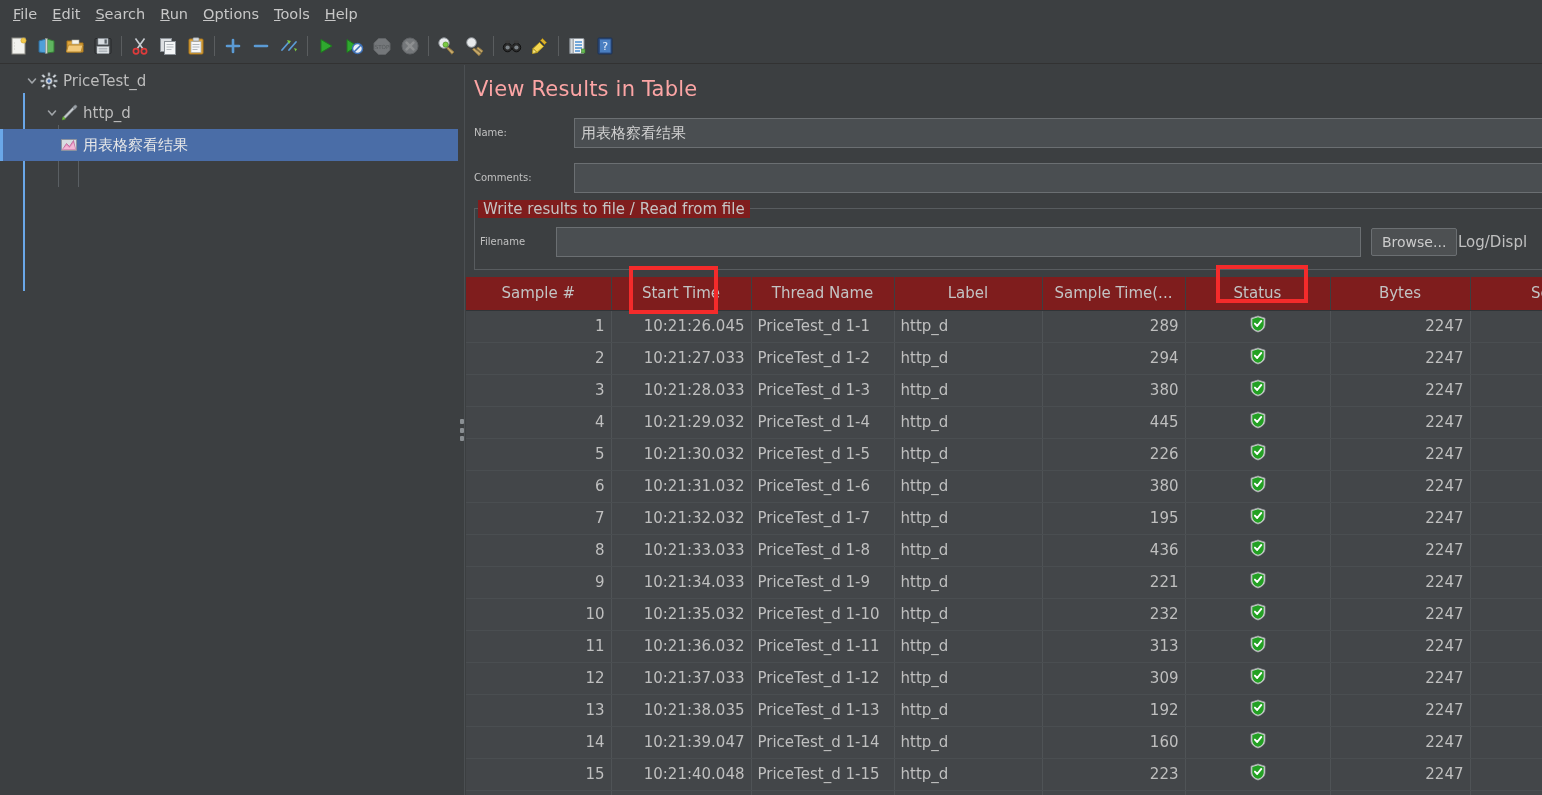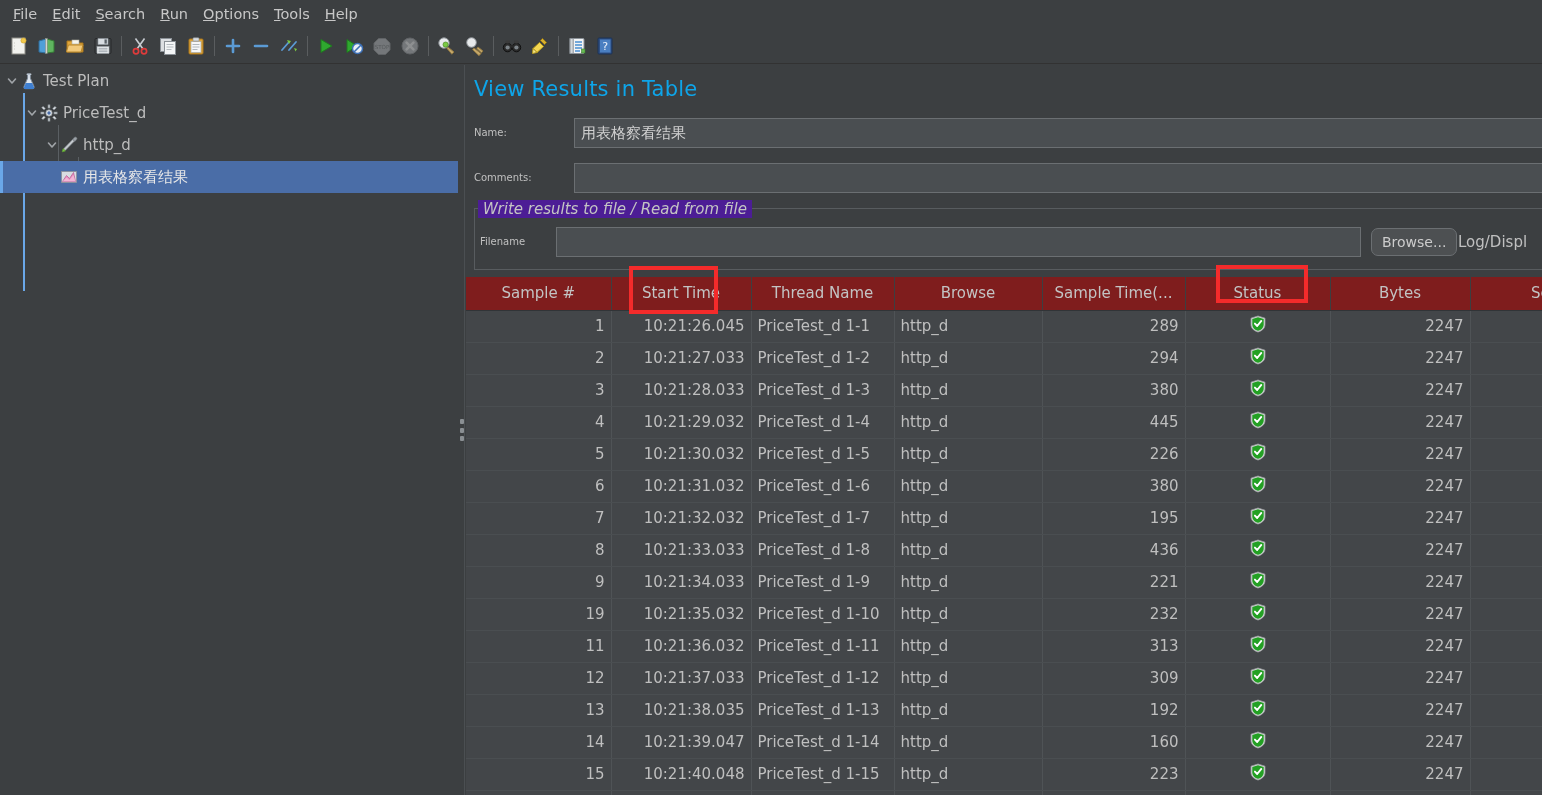--- a/index.html
+++ b/index.html
@@ -130,21 +130,21 @@
 
   
   #right-panel {
     position: absolute; left: 466px; top: 65px;
     width: 1076px; height: 730px;
     background: #3c3f41;
     overflow: hidden;
   }
   #panel-title {
     position: absolute; left: 8px; top: 12px;
-    font-size: 21px; color: #0ea5e9;
+    font-size: 21px; color: #fca5a5;
     letter-spacing: 0.2px;
   }
   .field-label {
     position: absolute;
     font-size: 10px; color: #c0c0c0;
     line-height: 30px;
   }
   .text-input {
     position: absolute;
     background: #4a4e51;
@@ -159,25 +159,24 @@
 
   
   #group-box {
     position: absolute;
     left: 8px; top: 196px; width: 1076px; height: 68px;
     border: 1px solid #585c5f;
     border-right: none;
   }
   #group-legend {
     position: absolute; left: 474px; top: 202px;
-    background: #4c1d95;
+    background: #7f1d1d;
     padding: 0 5px;
     font-size: 15px; color: #c4c4c4;
     z-index: 3;
-    font-style: italic;
   }
   .btn {
     position: absolute;
     background: #4d5052;
     border: 1px solid #6b6f72;
     color: #cccccc;
     font-size: 14px;
     font-family: "DejaVu Sans", "Liberation Sans", sans-serif;
     height: 28px;
     padding: 0 10px;
@@ -439,35 +438,20 @@
           <text x="10.2" y="14" font-size="11" text-anchor="middle" fill="#e8f0fa" font-family="DejaVu Sans">?</text>
         </svg>
       </div>
     </div>
 
   <div id="left-panel">
     <div class="guide accent" style="left:23px; top:28px; height:198px;"></div>
     <div class="guide" style="left:58px; top:60px; height:62px;"></div>
     <div class="guide" style="left:78px; top:92px; height:30px;"></div>
     <div id="tree-rows">
-        <div class="tree-row" style="padding-left: 4px;">
-          <span class="twisty">
-            <svg width="12" height="12" viewBox="0 0 12 12" xmlns="http://www.w3.org/2000/svg">
-              <path d="M2.5 4 L6 8 L9.5 4" fill="none" stroke="#a0a4a8" stroke-width="1.6" stroke-linecap="round" stroke-linejoin="round"></path>
-            </svg>
-          </span>
-          <span class="tree-icon">
-            <svg width="18" height="18" viewBox="0 0 18 18" xmlns="http://www.w3.org/2000/svg">
-              <path d="M7.6 2 h2.8 v4.2 l3.6 8.2 a1.6 1.6 0 0 1 -1.45 2.3 h-7.1 a1.6 1.6 0 0 1 -1.45 -2.3 L7.6 6.2 Z" fill="#dfe6ef" stroke="#7b8794"></path>
-              <path d="M5.9 11 h6.2 l2 4.4 a1.2 1.2 0 0 1 -1.1 1.7 h-8 a1.2 1.2 0 0 1 -1.1 -1.7 Z" fill="#3f7fd0"></path>
-              <rect x="6.6" y="1.4" width="4.8" height="1.5" rx="0.5" fill="#b9c4cf"></rect>
-            </svg>
-          </span>
-          <span class="tree-label">Test Plan</span>
-        </div>
         <div class="tree-row" style="padding-left: 24px;">
           <span class="twisty">
             <svg width="12" height="12" viewBox="0 0 12 12" xmlns="http://www.w3.org/2000/svg">
               <path d="M2.5 4 L6 8 L9.5 4" fill="none" stroke="#a0a4a8" stroke-width="1.6" stroke-linecap="round" stroke-linejoin="round"></path>
             </svg>
           </span>
           <span class="tree-icon">
             <svg width="18" height="18" viewBox="0 0 18 18" xmlns="http://www.w3.org/2000/svg">
               <g fill="#e3e7ea" stroke="#8b9298" stroke-width="0.7">
                 <circle cx="9" cy="9" r="3.2"></circle>
@@ -530,41 +514,41 @@
     <input class="text-input" type="text" style="left: 108px; top: 53px; width: 1010px;" value="用表格察看结果">
 
     <div class="field-label" style="left:8px; top:98px;">Comments:</div>
     <input class="text-input" type="text" style="left: 108px; top: 98px; width: 1010px;" value="">
 
     <div id="group-box" style="left:8px; top:143px; width:1100px; height:62px;"></div>
     <div id="group-legend" style="left:12px; top:135px;">Write results to file / Read from file</div>
 
     <div class="field-label" style="left:14px; top:162px;">Filename</div>
     <input class="text-input" type="text" style="left: 90px; top: 162px; width: 805px;" value="">
-    <button class="btn" style="left:905px; top:163px;border-radius:7px;">Browse...</button>
+    <button class="btn" style="left:905px; top:163px;">Browse...</button>
     <div class="plain-text" style="left:992px; top:163px; line-height:28px;">Log/Displ</div>
 
     <div id="results-table">
       <table class="jt">
         <colgroup id="jt-colgroup">
             <col style="width: 145px;">
             <col style="width: 140px;">
             <col style="width: 143px;">
             <col style="width: 148px;">
             <col style="width: 143px;">
             <col style="width: 145px;">
             <col style="width: 140px;">
             <col style="width: 156px;">
           </colgroup>
         <thead>
             <tr id="jt-head">
               <th>Sample #</th>
               <th>Start Time</th>
               <th>Thread Name</th>
-              <th>Browse</th>
+              <th>Label</th>
               <th>Sample Time(...</th>
               <th>Status</th>
               <th>Bytes</th>
               <th>Sent</th>
             </tr>
           </thead>
         <tbody id="jt-body">
             <tr>
               <td class="num">1</td>
               <td class="num">10:21:26.045</td>
@@ -685,21 +669,21 @@
               <td class="num">221</td>
               <td class="ctr"><span class="status-shield"><svg width="16" height="18" viewBox="0 0 16 18" xmlns="http://www.w3.org/2000/svg">
                     <path d="M8 1 L15 3.2 v6.2 c0 4.2 -3.4 6.6 -7 7.6 c-3.6 -1 -7 -3.4 -7 -7.6 V3.2 Z" fill="#d8dadc" stroke="#9a9da0" stroke-width="0.8"></path>
                     <path d="M8 2.3 L13.7 4.1 v5.3 c0 3.5 -2.8 5.6 -5.7 6.4 c-2.9 -0.8 -5.7 -2.9 -5.7 -6.4 V4.1 Z" fill="#23a023"></path>
                     <path d="M4.9 8.6 L7.2 11 L11.3 5.9" fill="none" stroke="#ffffff" stroke-width="1.9" stroke-linecap="round" stroke-linejoin="round"></path>
                   </svg></span></td>
               <td class="num">2247</td>
               <td class="num"></td>
             </tr>
             <tr>
-              <td class="num">19</td>
+              <td class="num">10</td>
               <td class="num">10:21:35.032</td>
               <td class="lft">PriceTest_d 1-10</td>
               <td class="lft">http_d</td>
               <td class="num">232</td>
               <td class="ctr"><span class="status-shield"><svg width="16" height="18" viewBox="0 0 16 18" xmlns="http://www.w3.org/2000/svg">
                     <path d="M8 1 L15 3.2 v6.2 c0 4.2 -3.4 6.6 -7 7.6 c-3.6 -1 -7 -3.4 -7 -7.6 V3.2 Z" fill="#d8dadc" stroke="#9a9da0" stroke-width="0.8"></path>
                     <path d="M8 2.3 L13.7 4.1 v5.3 c0 3.5 -2.8 5.6 -5.7 6.4 c-2.9 -0.8 -5.7 -2.9 -5.7 -6.4 V4.1 Z" fill="#23a023"></path>
                     <path d="M4.9 8.6 L7.2 11 L11.3 5.9" fill="none" stroke="#ffffff" stroke-width="1.9" stroke-linecap="round" stroke-linejoin="round"></path>
                   </svg></span></td>
               <td class="num">2247</td>

